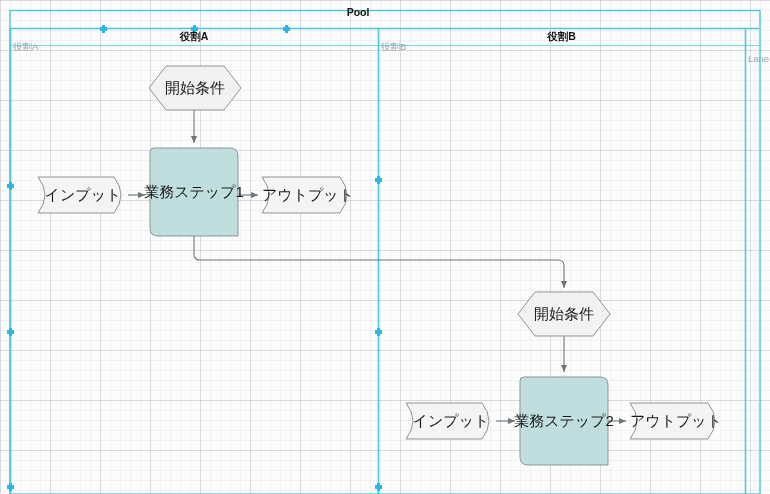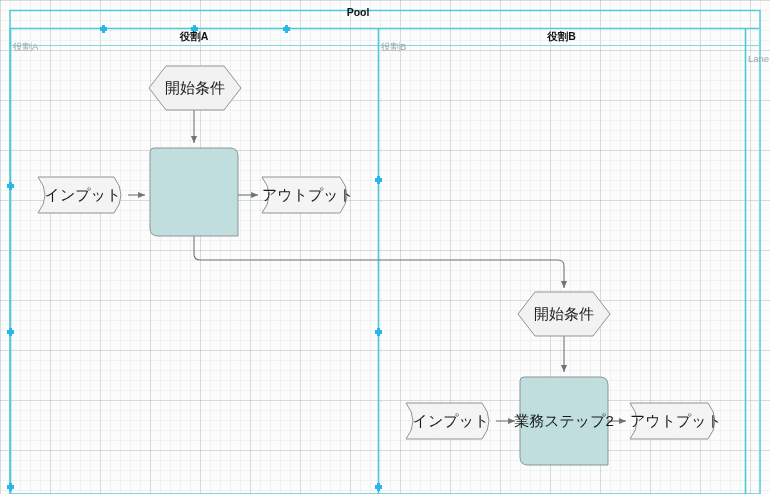--- a/index.html
+++ b/index.html
@@ -141,20 +141,21 @@
   <div class="pool-title">Pool</div>
 
   <div class="lane-title" style="left:10px;top:28px;width:368px;">役割A</div>
   <div class="lane-title" style="left:378px;top:28px;width:367px;">役割B</div>
 
   <div class="lane-name" style="left:13px;top:41px;">役割A</div>
   <div class="lane-name" style="left:381px;top:41px;">役割B</div>
   <div class="lane-name" style="left:748px;top:53px;">Lane</div>
 
   <div class="shape-lbl" style="left:149px;top:66px;width:92px;height:44px;">開始条件</div>
+  <div class="shape-lbl" style="left:150px;top:148px;width:88px;height:88px;">業務ステップ1</div>
   <div class="shape-lbl" style="left:38px;top:174px;width:90px;height:42px;">インプット</div>
   <div class="shape-lbl" style="left:262px;top:174px;width:92px;height:42px;">アウトプット</div>
   <div class="shape-lbl" style="left:518px;top:292px;width:92px;height:44px;">開始条件</div>
   <div class="shape-lbl" style="left:520px;top:377px;width:88px;height:88px;text-align:right;">業務ステップ2</div>
   <div class="shape-lbl" style="left:406px;top:400px;width:90px;height:42px;">インプット</div>
   <div class="shape-lbl" style="left:630px;top:400px;width:92px;height:42px;">アウトプット</div>
 
 </div>
 
 </body></html>

